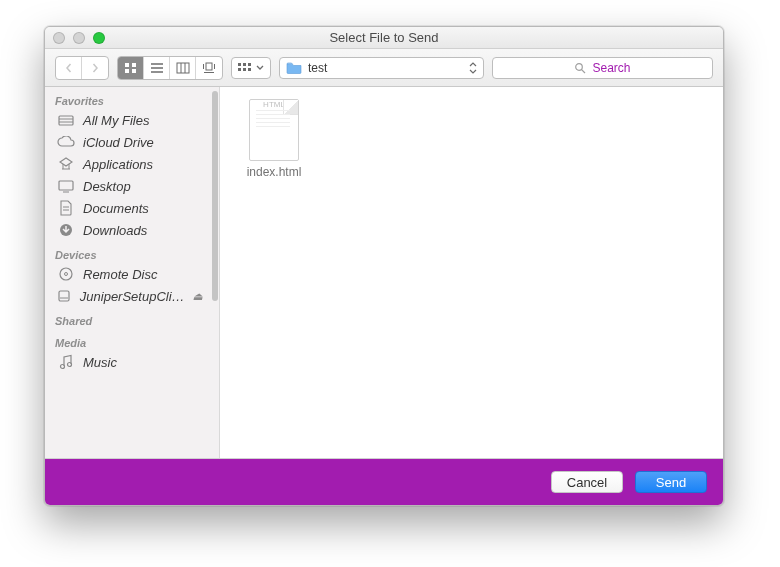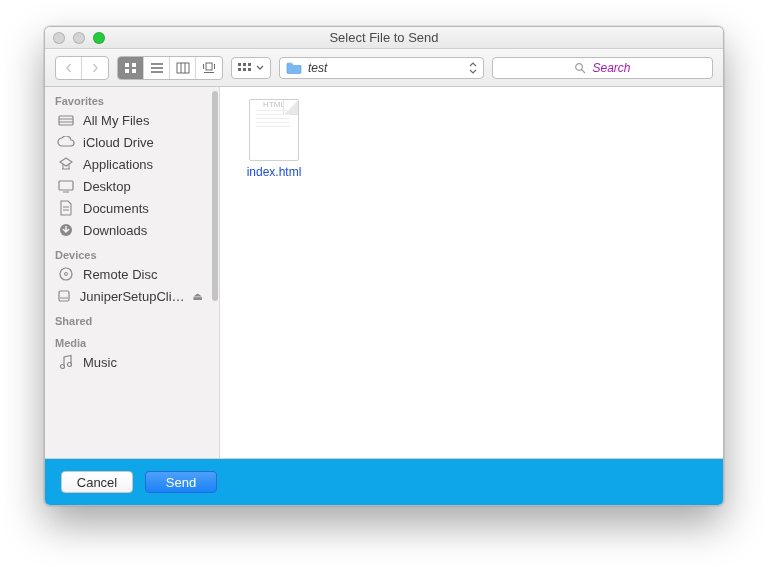--- a/index.html
+++ b/index.html
@@ -10,48 +10,48 @@
     box-shadow: 0 18px 40px rgba(0,0,0,.35), 0 0 0 1px rgba(0,0,0,.08);
     overflow: hidden; display: flex; flex-direction: column;
   }
   
   .titlebar { height: 22px; background: linear-gradient(#f6f6f6,#e8e8e8); border-bottom: 1px solid #d0d0d0; position: relative; display: flex; align-items: center; justify-content: center; }
   .traffic { position: absolute; left: 8px; top: 5px; display: flex; gap: 8px; }
   .dot { width: 12px; height: 12px; border-radius: 50%; border: 0.5px solid rgba(0,0,0,.15); }
   .dot.close { background: #d4d4d4; } .dot.min { background: #d4d4d4; } .dot.zoom { background: #28c940; }
   .title { font-size: 13px; color: #4a4a4a; }
   
-  .toolbar { height: 38px; background: linear-gradient(#f7f7f7,#ececec); border-bottom: 1px solid #c9c9c9; display: flex; align-items: center; padding: 0 10px; gap: 8px; font-style: italic; }
+  .toolbar { height: 38px; background: linear-gradient(#f7f7f7,#ececec); border-bottom: 1px solid #c9c9c9; display: flex; align-items: center; padding: 0 10px; gap: 8px; }
   .seg { display: flex; border: 1px solid #bdbdbd; border-radius: 4px; overflow: hidden; background: #fff; }
   .seg .btn { width: 26px; height: 22px; display: flex; align-items: center; justify-content: center; border-right: 1px solid #d6d6d6; color: #6b6b6b; }
   .seg .btn:last-child { border-right: none; }
   .seg .btn.active { background: #8a8a8a; color: #fff; }
   .seg .btn.disabled { color: #c8c8c8; }
   .groupbtn { height: 22px; border: 1px solid #bdbdbd; border-radius: 4px; background: #fff; display: flex; align-items: center; justify-content: center; padding: 0 6px; gap: 4px; color: #6b6b6b; font-size: 11px; }
   .pathbtn { flex: 0 0 205px; height: 22px; border: 1px solid #bdbdbd; border-radius: 4px; background: #fff; display: flex; align-items: center; padding: 0 6px; gap: 6px; font-size: 12px; color: #3a3a3a; position: relative; }
   .pathbtn .chev { position: absolute; right: 6px; color: #6b6b6b; display:flex; flex-direction:column; line-height:4px; font-size:8px;}
   .search { flex: 1; height: 22px; border: 1px solid #bdbdbd; border-radius: 4px; background: #fff; display: flex; align-items: center; justify-content: center; color: #a21caf; font-size: 12px; gap: 6px; }
   
   .body { flex: 1; display: flex; border-bottom: 1px solid #d0d0d0; background:#fff; }
-  .sidebar { width: 175px; background: #f3f1f2; border-right: 1px solid #d9d9d9; overflow: hidden; position:relative; }
+  .sidebar { width: 175px; background: #f3f1f2; border-right: 1px solid #d9d9d9; overflow: hidden; position:relative;font-style:italic; }
   .sidebar-inner{ position:absolute; inset:0 6px 0 0; overflow:hidden;}
   .sidebar .scroll { position:absolute; right:1px; top:4px; width:6px; height:210px; background:#c4c4c4; border-radius:3px;}
   .sec-label { font-size: 11px; font-weight: 600; color: #8e8e8e; padding: 8px 10px 2px; }
   .sb-item { display: flex; align-items: center; gap: 8px; padding: 2px 10px 2px 12px; font-size: 13px; color: #3b3b3b; height:22px; }
   .sb-item .ic { width: 18px; height: 16px; display:flex; align-items:center; justify-content:center; color:#7a7a7a; }
   .sb-item .eject { margin-left:auto; color:#8a8a8a; font-size:11px;}
   .content { flex: 1; background: #fff; padding: 12px 18px; }
   .file { width: 72px; display: flex; flex-direction: column; align-items: center; gap: 4px; }
   .file-icon { width: 50px; height: 62px; border: 1px solid #d0d0d0; border-radius: 2px; background: #fff; position: relative; display:flex; justify-content:center; font-size:8px; color:#c0c0c0; padding-bottom:4px;}
   .file-icon::before { content:""; position:absolute; top:0; right:0; width:14px; height:14px; background:linear-gradient(135deg,#fff 0 50%, #e8e8e8 50% 100%); border-left:1px solid #e3e3e3; border-bottom:1px solid #e3e3e3; }
   .file-icon .lines { position:absolute; top:10px; left:6px; right:8px; height:26px; display:flex; flex-direction:column; gap:3px;}
   .file-icon .lines span{ height:1px; background:#eee;}
-  .file-label { font-size: 12px; color: #1d4ed8; }
-  
-  .footer { height: 46px; background: #0ea5e9; display: flex; align-items: center; padding: 0 16px; gap: 12px; }
+  .file-label { font-size: 12px; color: #737373; }
+  
+  .footer { height: 46px; background: #a21caf; display: flex; align-items: center; justify-content: flex-end; padding: 0 16px; gap: 12px; }
   .pbtn { height: 22px; min-width: 72px; border: 1px solid #c5c5c5; border-radius: 4px; background: linear-gradient(#ffffff,#f4f4f4); font-size: 13px; color:#2f2f2f; display:flex; align-items:center; justify-content:center; }
   .pbtn.primary { background: linear-gradient(#4ea0f8,#1a82f7); color:#fff; border-color:#1f6fd6; }
   svg { display:block; }
 </style>
 </head>
 <body>
 
 <div class="window">
 
   <div class="titlebar">

